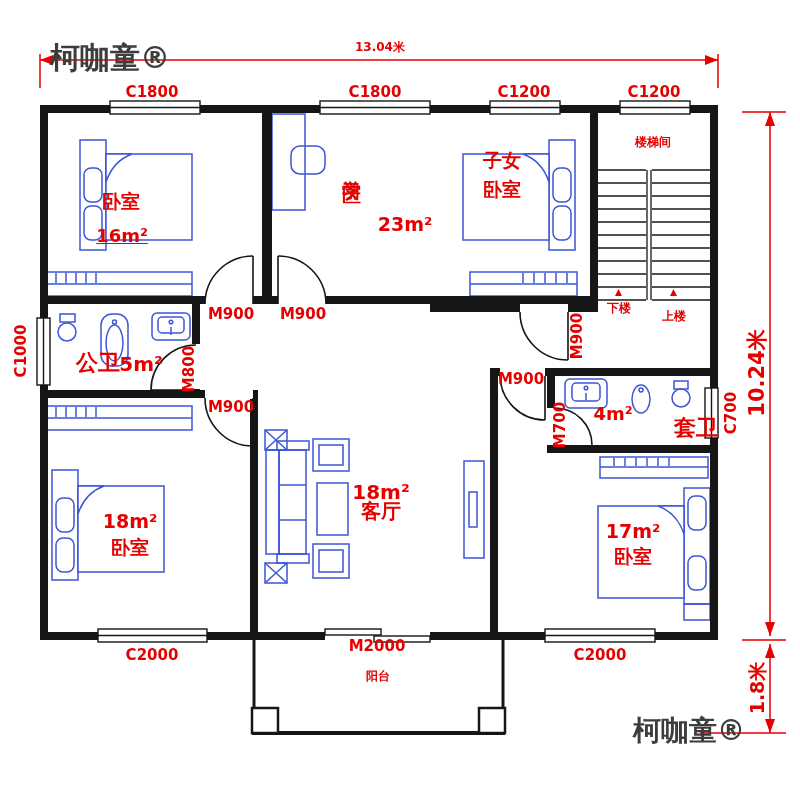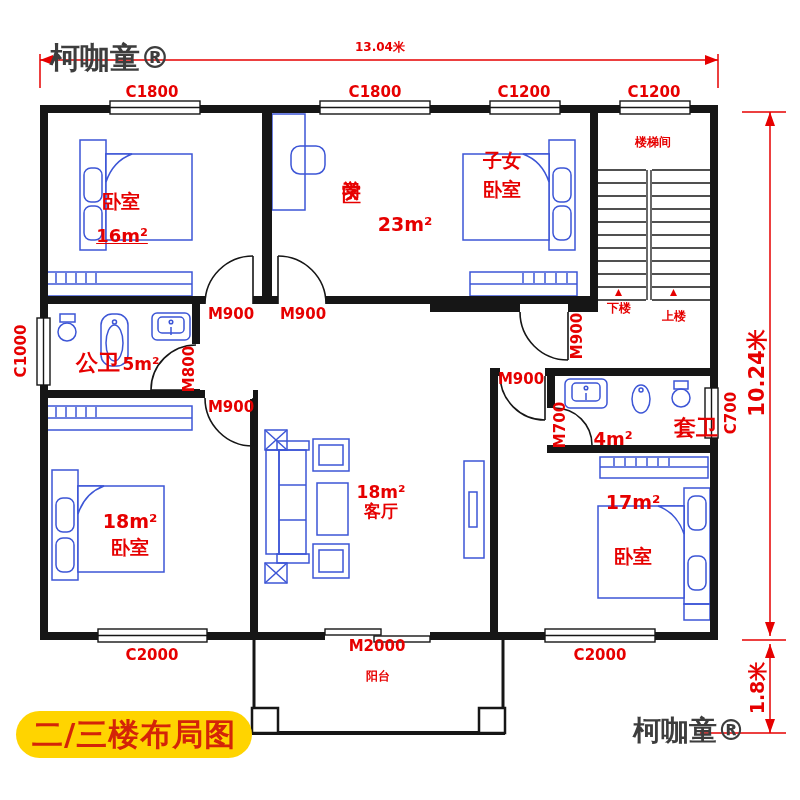--- a/index.html
+++ b/index.html
@@ -6,21 +6,21 @@
   #stage{
     position:relative;width:800px;height:800px;background:#ffffff;overflow:hidden;
     font-family:"DejaVu Sans","Liberation Sans",sans-serif;
   }
   #plan-svg{position:absolute;left:0;top:0;z-index:1;}
   .lbl{position:absolute;z-index:3;white-space:nowrap;transform:translate(-50%,-50%);
        color:#e60000;font-weight:bold;line-height:1;}
   .vert{transform:translate(-50%,-50%) rotate(-90deg);}
   .vstack{writing-mode:vertical-lr;text-orientation:upright;letter-spacing:3px;}
   .f9{font-size:12px;}  .f15{font-size:15px;}
-  .f17{font-size:17px;} .f18{font-size:18px;} .f19{font-size:19px;}
+  .f17{font-size:20px;} .f18{font-size:18px;} .f19{font-size:19px;}
   .f20{font-size:12px;} .f21{font-size:21px;} .f22{font-size:22px;}
   .watermark{position:absolute;z-index:3;color:#3d3d3d;font-weight:bold;white-space:nowrap;margin-left:6px;}
   .title-pill{
     position:absolute;z-index:4;left:16px;top:711px;
     background:#ffd400;border-radius:26px;padding:8px 16px;
     color:#d42408;font-size:31px;font-weight:bold;letter-spacing:1px;line-height:1;
   }
 </style>
 </head>
 <body>
@@ -359,22 +359,21 @@
 
   <div class="lbl f22" style="left:98px;top:363px;text-align:right;">公卫</div>
   <div class="lbl f17" style="left:141px;top:364px;">5m²</div>
 
   <div class="lbl f19" style="left:130px;top:521px;">18m²</div>
   <div class="lbl f19" style="left:130px;top:547px;">卧室</div>
 
   <div class="lbl f17" style="left:381px;top:492px;">18m²</div>
   <div class="lbl f17" style="left:381px;top:511px;">客厅</div>
 
-  <div class="lbl f18" style="left:613px;top:439px;">4m²</div>
+  <div class="lbl f18" style="left:613px;top:414px;">4m²</div>
   <div class="lbl f22" style="left:665px;top:428px;margin-left:31px;">套卫</div>
 
-  <div class="lbl f19" style="left:633px;top:502px;">17m²</div>
+  <div class="lbl f19" style="left:633px;top:531px;">17m²</div>
   <div class="lbl f19" style="left:633px;top:556px;">卧室</div>
 
   <div class="lbl f20" style="left:378px;top:676px;">阳台</div>
 
-  <div class="title-pill">二/三楼布局图</div>
 </div>
 
 </body></html>

